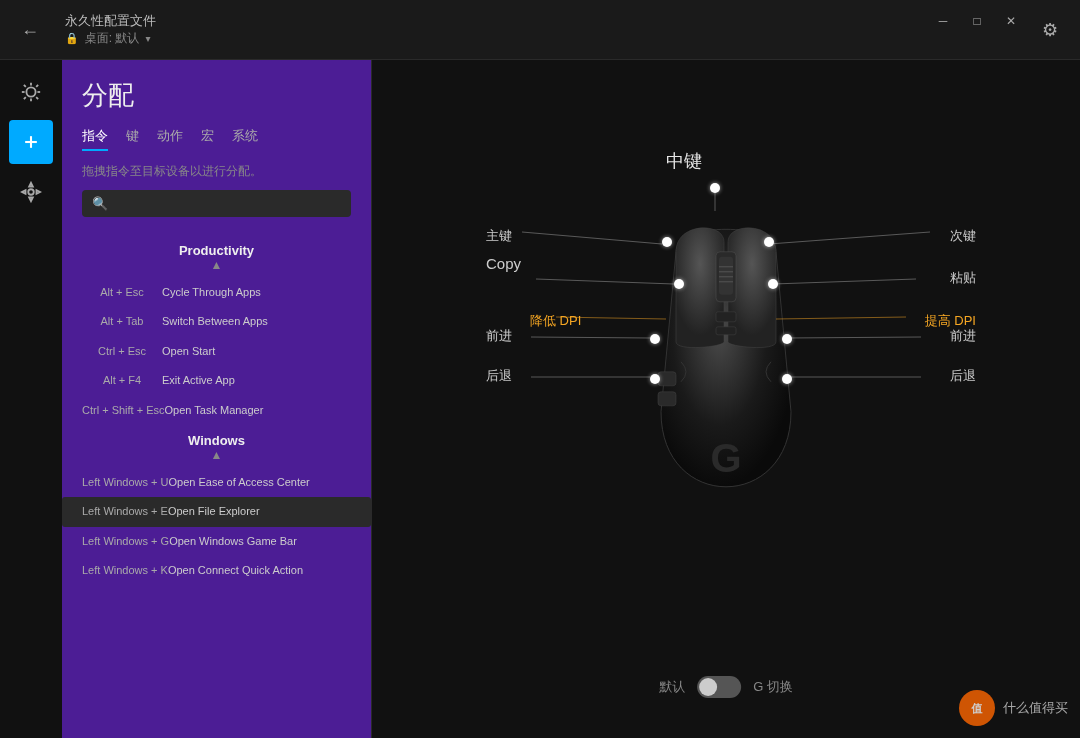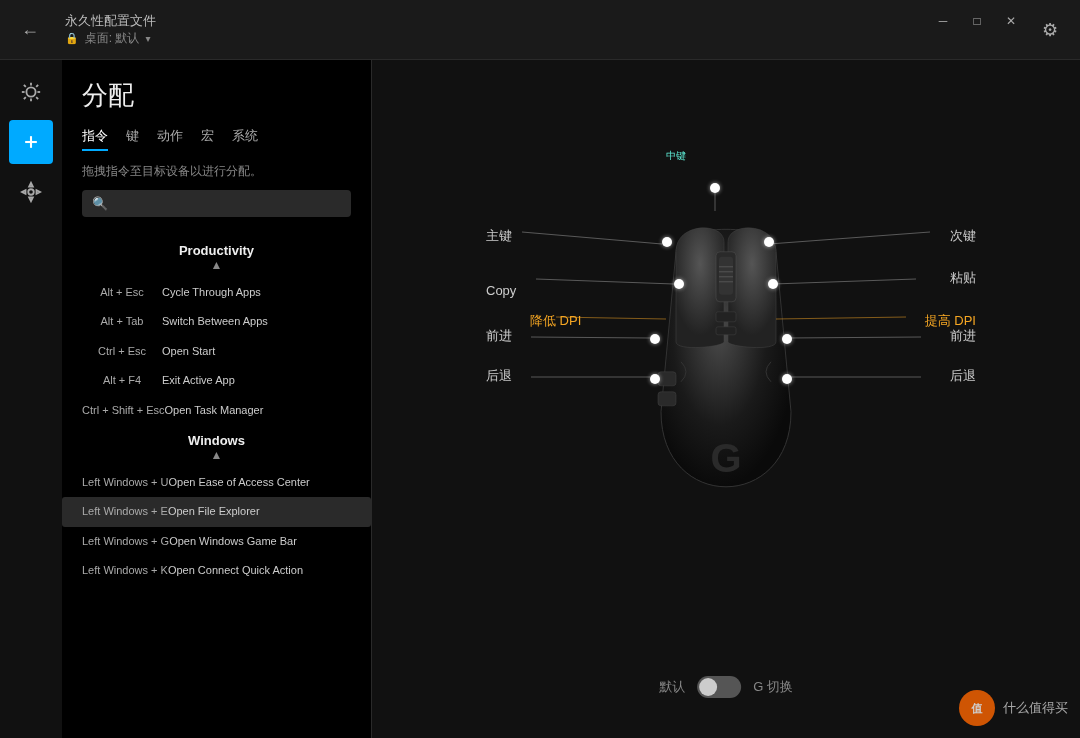--- a/index.html
+++ b/index.html
@@ -107,21 +107,21 @@
       font-size: 20px;
     }
     .sidebar-icon.active {
       background: #00aaff;
       color: #fff;
     }
 
     
     .left-panel {
       width: 310px;
-      background: #000000;
+      background: #4c1d95;
       border-right: 1px solid #2a2a2a;
       display: flex;
       flex-direction: column;
       overflow: hidden;
     }
     .left-panel-header {
       padding: 18px 20px 8px;
     }
     .left-panel-title {
       font-size: 26px;
@@ -492,24 +492,24 @@
       <div class="dot" style="left:244px;top:64px;"></div>
       <div class="dot" style="left:196px;top:118px;"></div>
       <div class="dot" style="left:298px;top:118px;"></div>
       <div class="dot" style="left:208px;top:160px;"></div>
       <div class="dot" style="left:302px;top:160px;"></div>
       <div class="dot" style="left:184px;top:215px;"></div>
       <div class="dot" style="left:316px;top:215px;"></div>
       <div class="dot" style="left:184px;top:255px;"></div>
       <div class="dot" style="left:316px;top:255px;"></div>
 
-      <div class="btn-label" style="top:30px;left:200px;font-size:10px;color:#5eead4;">中键</div>
+      <div class="btn-label" style="top:30px;left:200px;font-size:18px;color:#e5e5e5;">中键</div>
 
       <div class="btn-label left" style="top:108px;left:20px;color:#ccc;font-size:13px;">主键</div>
-      <div class="btn-label left" style="top:164px;left:20px;color:#ccc;font-size:13px;">Copy</div>
+      <div class="btn-label left" style="top:136px;left:20px;color:#ccc;font-size:15px;">Copy</div>
       <div class="btn-label left orange" style="top:193px;left:20px;font-size:13px;margin-left:44px;">降低 DPI</div>
       <div class="btn-label left" style="top:208px;left:20px;color:#ccc;font-size:13px;">前进</div>
       <div class="btn-label left" style="top:248px;left:20px;color:#ccc;font-size:13px;">后退</div>
 
       <div class="btn-label right" style="top:108px;right:10px;color:#ccc;font-size:13px;">次键</div>
       <div class="btn-label right" style="top:150px;right:10px;color:#ccc;font-size:13px;">粘贴</div>
       <div class="btn-label right orange" style="top:193px;right:10px;font-size:13px;">提高 DPI</div>
       <div class="btn-label right" style="top:208px;right:10px;color:#ccc;font-size:13px;">前进</div>
       <div class="btn-label right" style="top:248px;right:10px;color:#ccc;font-size:13px;">后退</div>
 

